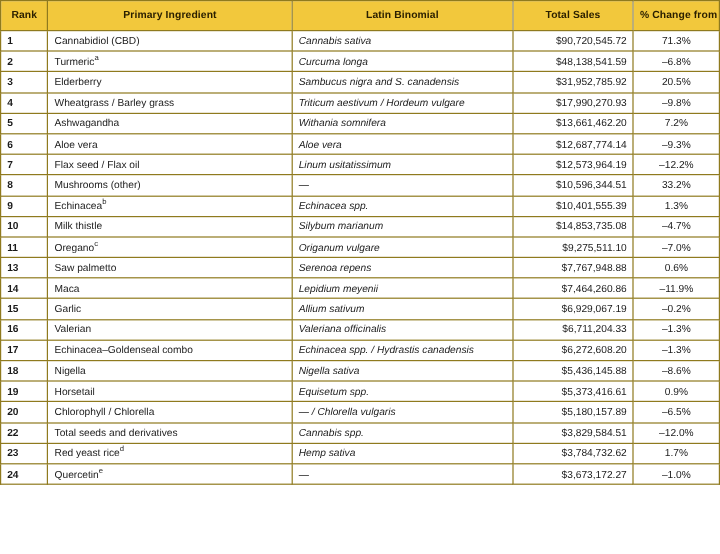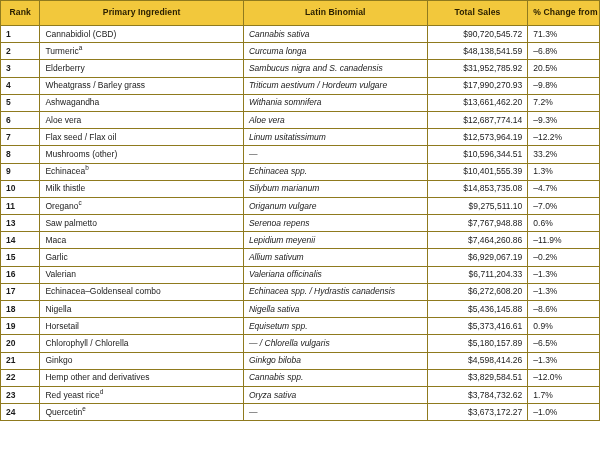--- a/index.html
+++ b/index.html
@@ -66,21 +66,21 @@
     text-align: left;
     font-style: italic;
     color: #1a1a1a;
   }
   td.c-sales {
     text-align: right;
     color: #1a1a1a;
     padding-right: 7px;
   }
   td.c-change {
-    text-align: left;
+    text-align: center;
     color: #1a1a1a;
     padding-right: 7px;
   }
   tr.row-odd td { background: #ffffff; }
   tr.row-even td { background: #ffffff; }
   sup {
     font-size: 6.4px;
     vertical-align: super;
     line-height: 0;
   }
@@ -227,38 +227,31 @@
           <td class="c-sales">$5,373,416.61</td>
           <td class="c-change">0.9%</td>
         </tr>
         <tr class="row-even">
           <td class="c-rank">20</td>
           <td class="c-ingredient"><span>Chlorophyll / Chlorella</span></td>
           <td class="c-latin">— / Chlorella vulgaris</td>
           <td class="c-sales">$5,180,157.89</td>
           <td class="c-change">–6.5%</td>
         </tr>
-        <tr class="row-odd">
-          <td class="c-rank">21</td>
-          <td class="c-ingredient"><span>Ginkgo</span></td>
-          <td class="c-latin">Ginkgo biloba</td>
-          <td class="c-sales">$4,598,414.26</td>
-          <td class="c-change">–1.3%</td>
-        </tr>
         <tr class="row-even">
           <td class="c-rank">22</td>
-          <td class="c-ingredient"><span>Hemp other and derivatives</span></td>
+          <td class="c-ingredient"><span>Total seeds and derivatives</span></td>
           <td class="c-latin">Cannabis spp.</td>
           <td class="c-sales">$3,829,584.51</td>
           <td class="c-change">–12.0%</td>
         </tr>
         <tr class="row-odd">
           <td class="c-rank">23</td>
           <td class="c-ingredient"><span>Red yeast rice</span><sup>d</sup></td>
-          <td class="c-latin">Oryza sativa</td>
+          <td class="c-latin">Hemp sativa</td>
           <td class="c-sales">$3,784,732.62</td>
           <td class="c-change">1.7%</td>
         </tr>
         <tr class="row-even">
           <td class="c-rank">24</td>
           <td class="c-ingredient"><span>Quercetin</span><sup>e</sup></td>
           <td class="c-latin dash-only">—</td>
           <td class="c-sales">$3,673,172.27</td>
           <td class="c-change">–1.0%</td>
         </tr>

